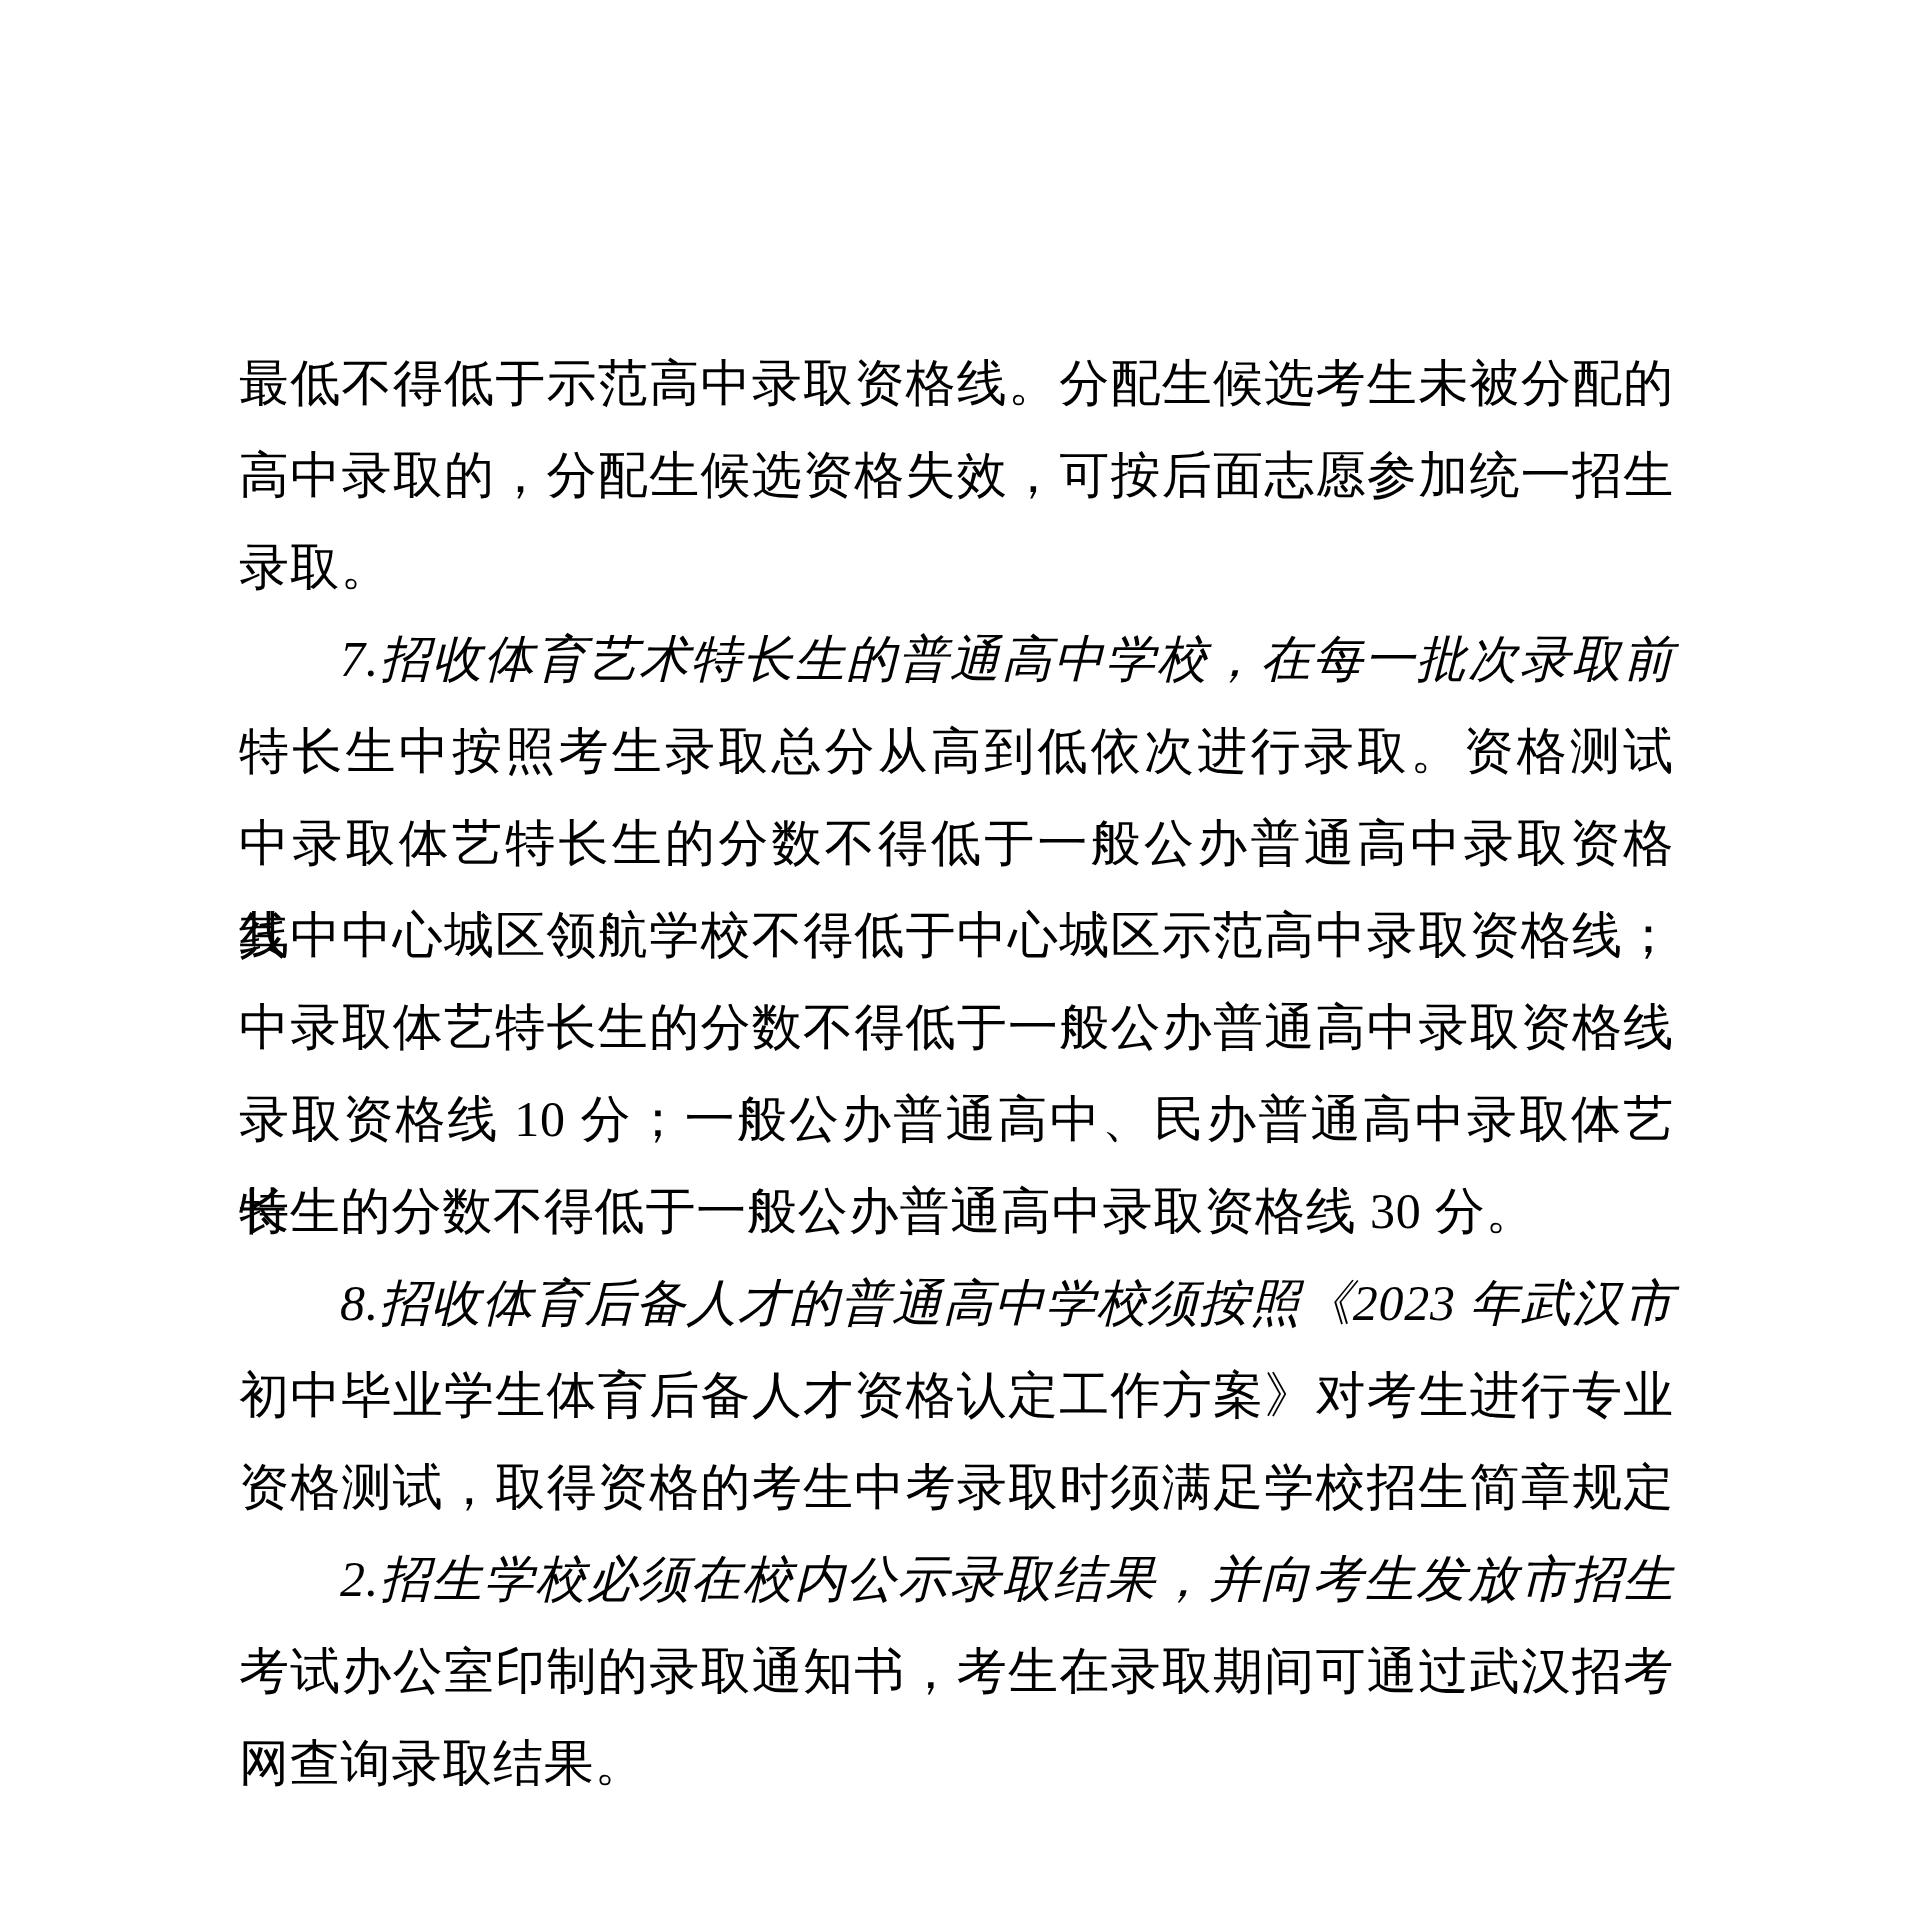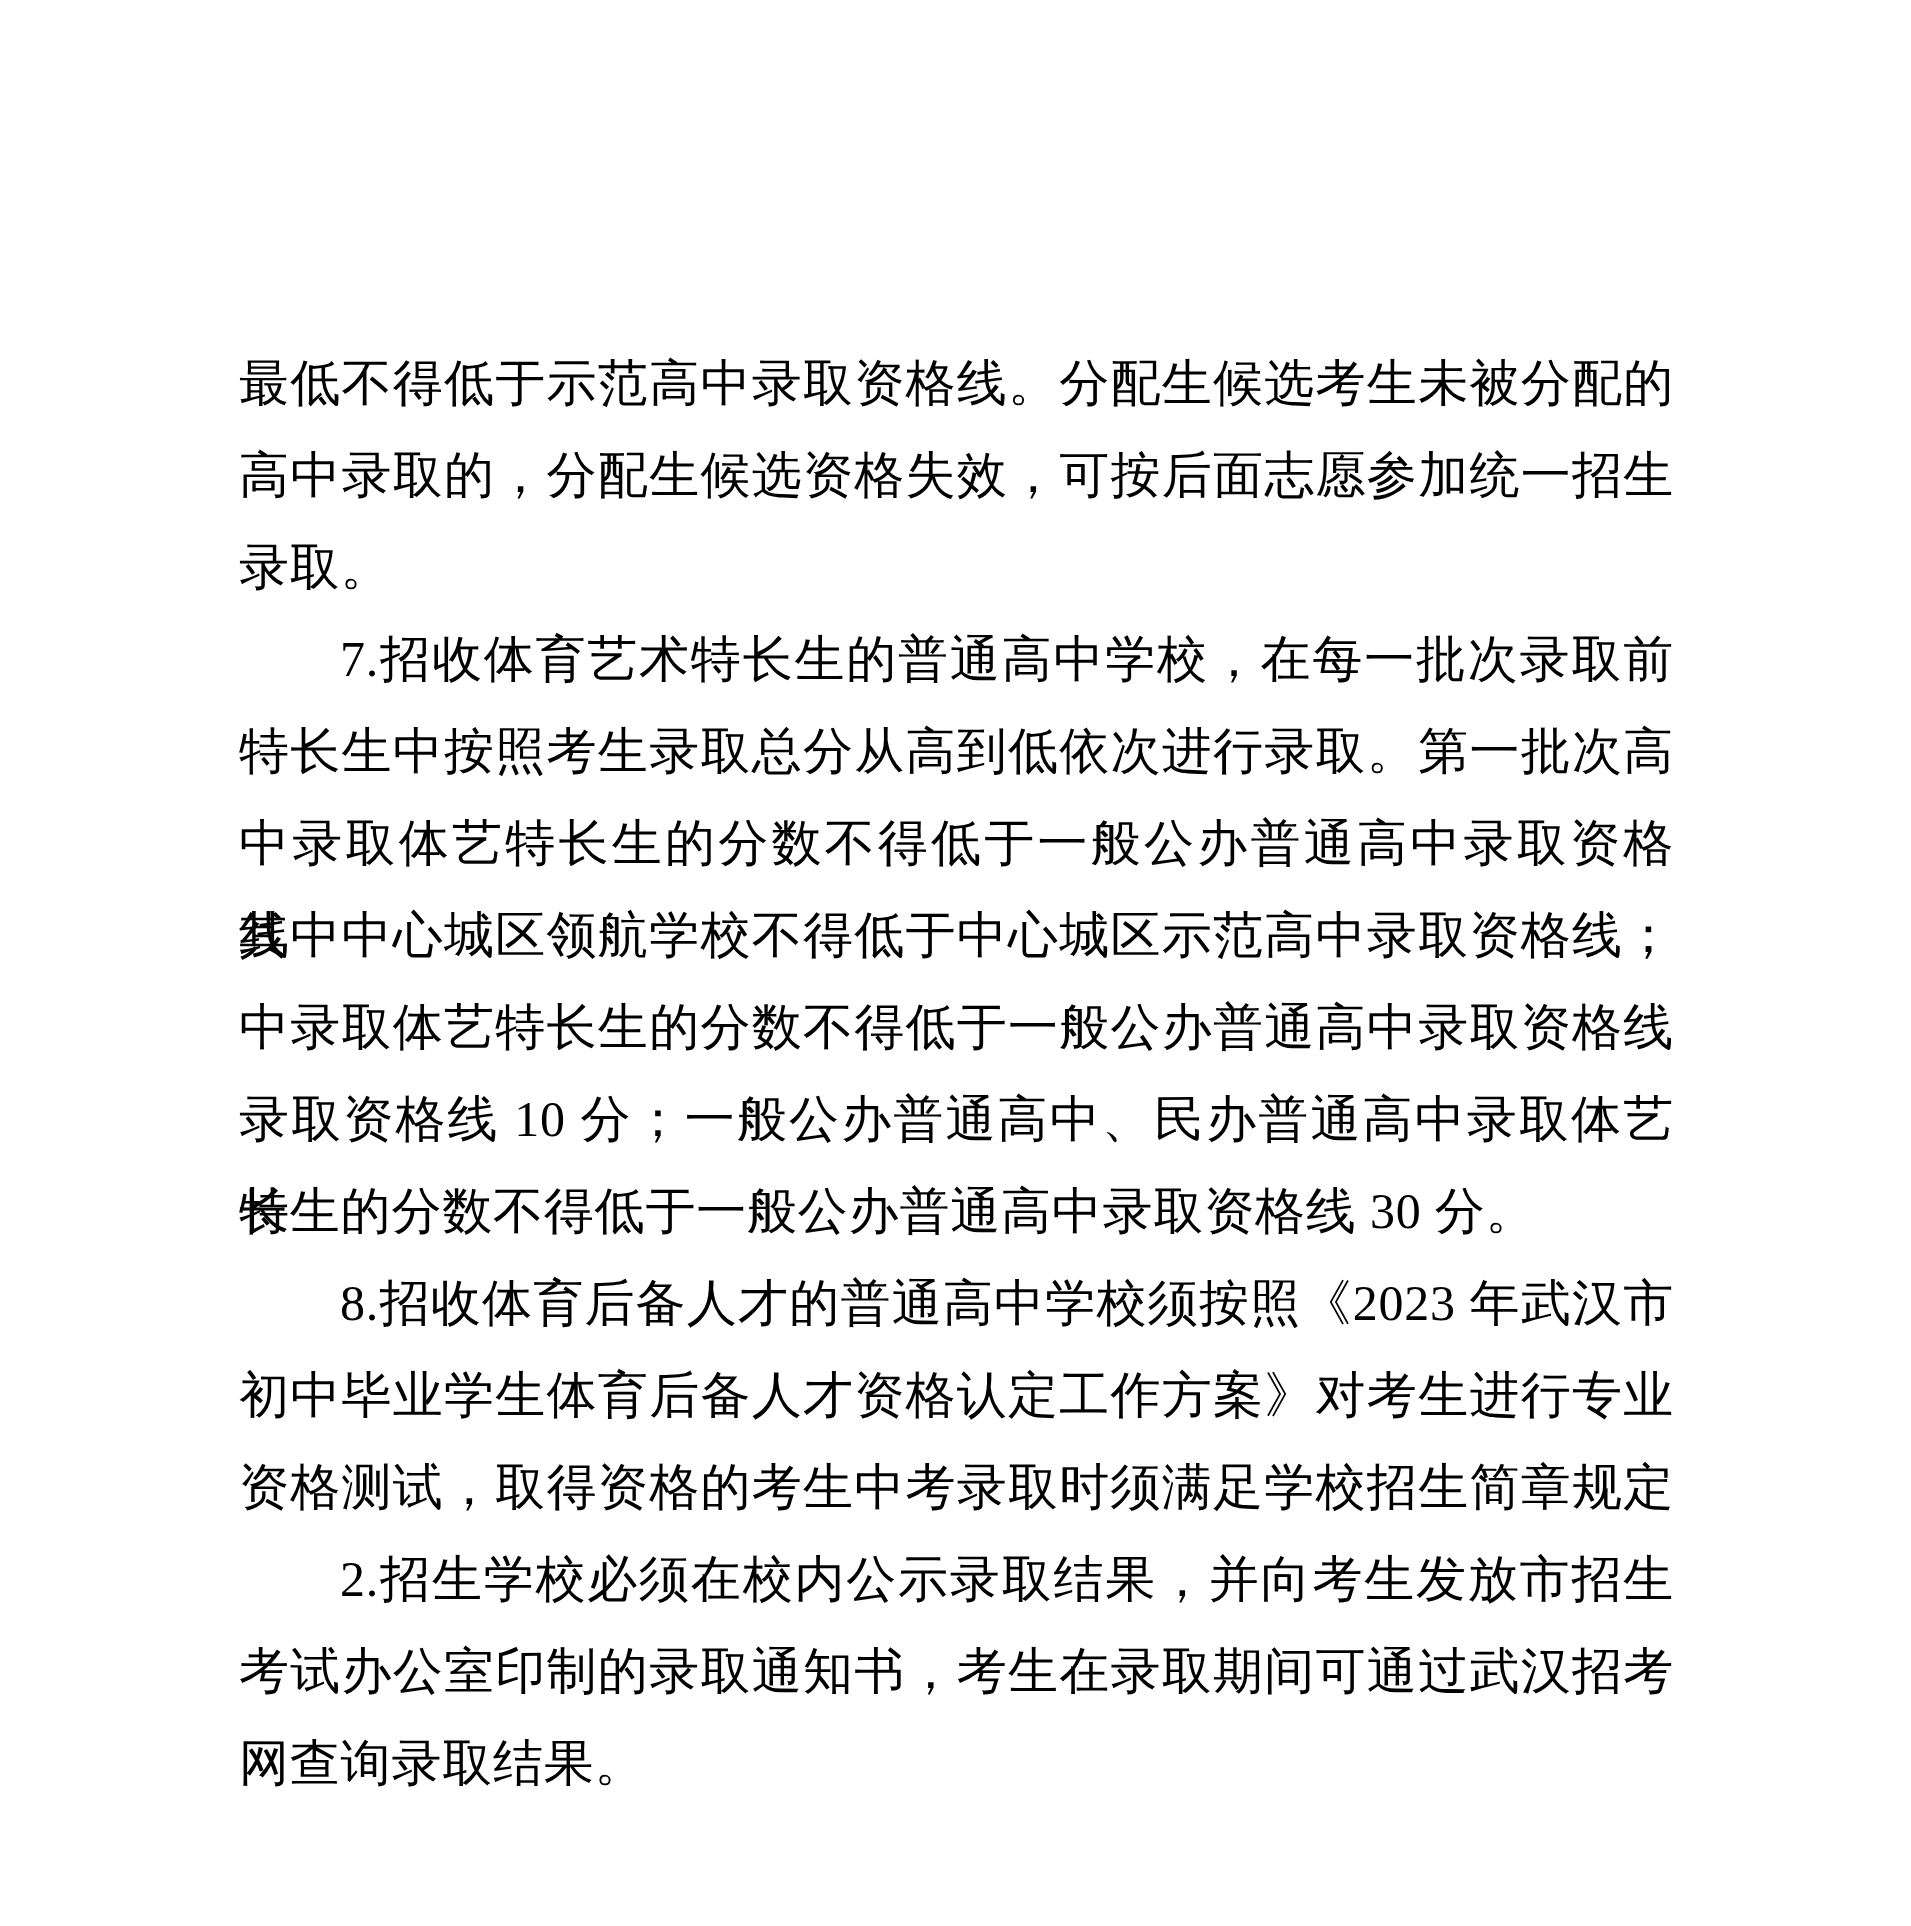--- a/index.html
+++ b/index.html
@@ -31,32 +31,33 @@
     color: #000000;
   }
   .line.just {
     white-space: normal;
     text-align: justify;
     text-align-last: justify;
   }
   .line.indent {
     padding-left: 101px;
     box-sizing: border-box;
+    font-style: italic;
   }
 </style>
 </head>
 <body>
 
 <div class="page">
   <div class="doc-body">
       <div class="line just">最低不得低于示范高中录取资格线。分配生候选考生未被分配的</div>
       <div class="line just">高中录取的，分配生候选资格失效，可按后面志愿参加统一招生</div>
       <div class="line">录取。</div>
       <div class="line indent just">7.招收体育艺术特长生的普通高中学校，在每一批次录取前</div>
-      <div class="line just">特长生中按照考生录取总分从高到低依次进行录取。第一批次高</div>
+      <div class="line just">特长生中按照考生录取总分从高到低依次进行录取。资格测试</div>
       <div class="line just">中录取体艺特长生的分数不得低于一般公办普通高中录取资格线，</div>
       <div class="line just">其中中心城区领航学校不得低于中心城区示范高中录取资格线；</div>
       <div class="line just">中录取体艺特长生的分数不得低于一般公办普通高中录取资格线</div>
       <div class="line just">录取资格线 10 分；一般公办普通高中、民办普通高中录取体艺特</div>
       <div class="line">长生的分数不得低于一般公办普通高中录取资格线 30 分。</div>
       <div class="line indent just">8.招收体育后备人才的普通高中学校须按照《2023 年武汉市</div>
       <div class="line just">初中毕业学生体育后备人才资格认定工作方案》对考生进行专业</div>
       <div class="line just">资格测试，取得资格的考生中考录取时须满足学校招生简章规定</div>
       <div class="line indent just">2.招生学校必须在校内公示录取结果，并向考生发放市招生</div>
       <div class="line just">考试办公室印制的录取通知书，考生在录取期间可通过武汉招考</div>

